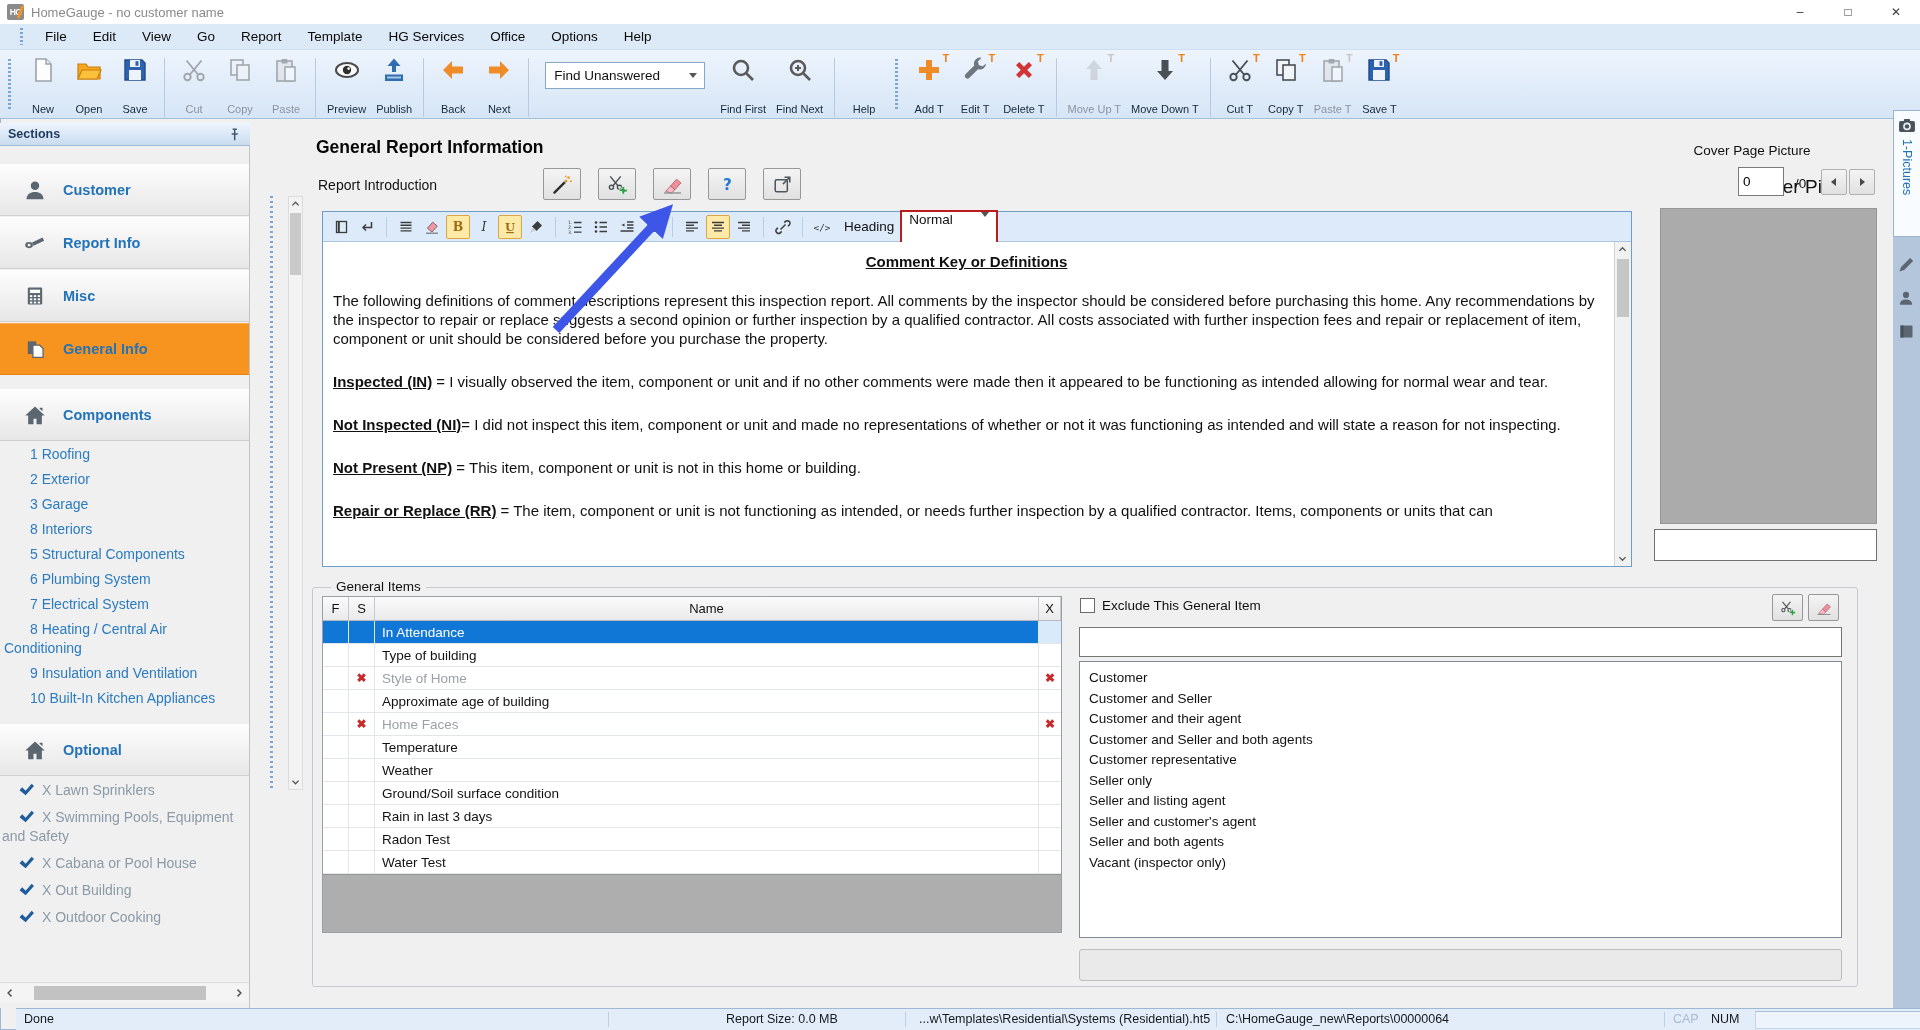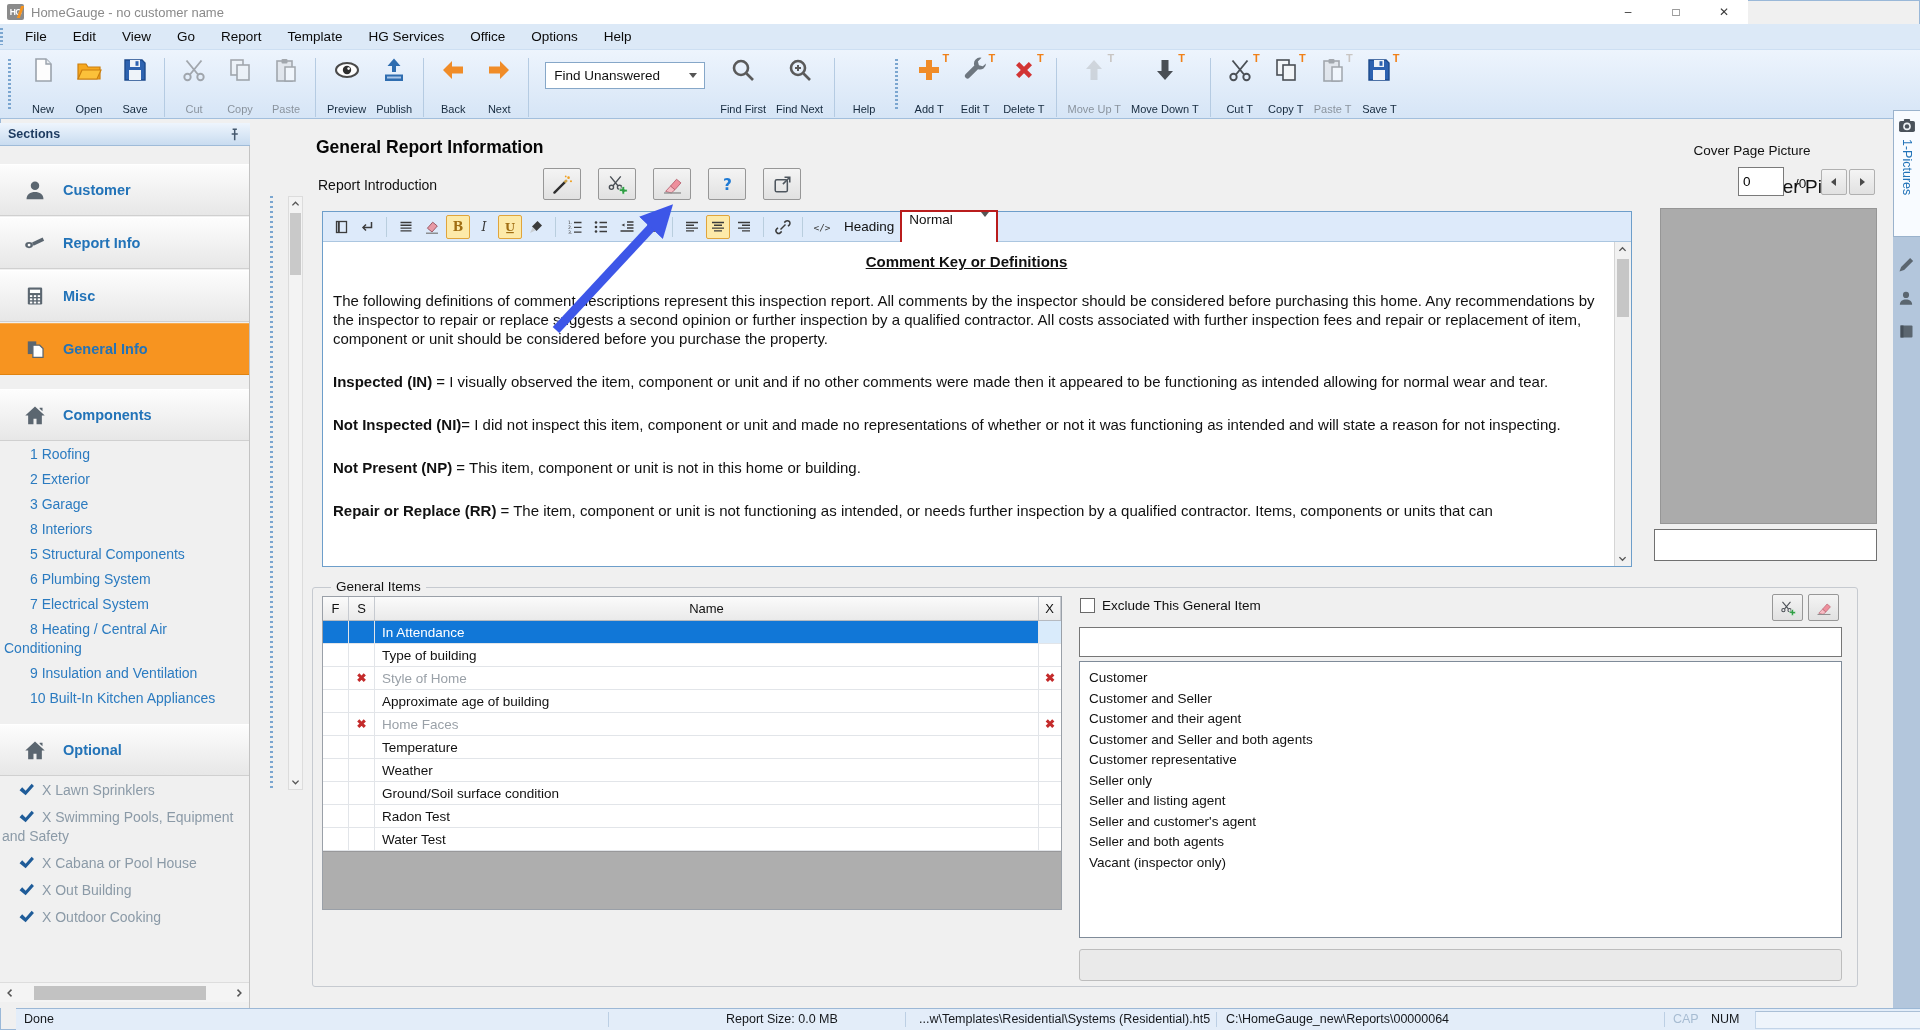--- a/index.html
+++ b/index.html
@@ -2,28 +2,28 @@
 <html><head>
 <meta charset="utf-8">
 <style>
 *{margin:0;padding:0;box-sizing:border-box}
 html,body{width:1920px;height:1030px}
 body{font-family:"Liberation Sans",sans-serif;background:#f0f0f0;overflow:hidden;position:relative;color:#111}
 .abs{position:absolute}
 svg{display:block}
 .tb-icon svg,.sb-ic svg,.etb-ic svg,.ib-ic svg,.chk svg,.strip-ic svg,.pin svg,.cam svg,.hs-btn svg,.vs-btn svg,.es-btn svg{width:100%;height:100%}
 
-.titlebar{left:0;top:0;width:1748px;height:24px;background:#fff;display:flex;align-items:center;gap:7px;padding-left:7px}
+.titlebar{left:0;top:0;width:1920px;height:24px;background:#fff;display:flex;align-items:center;gap:7px;padding-left:7px}
 .logo{width:17px;height:16px;background:#8b8b8b;color:#fff;font-size:8.5px;font-weight:bold;display:flex;align-items:center;justify-content:center;letter-spacing:-.5px;border-radius:2px;position:relative;overflow:hidden}
 .logo::after{content:"";position:absolute;right:2px;top:2px;width:3px;height:12px;background:#f7941e;transform:skewX(-20deg)}
 .wtitle{font-size:13px;color:#8a8a8a}
 .win-controls{margin-left:auto;display:flex;height:24px}
 .win-btn{width:48px;display:flex;align-items:center;justify-content:center;font-size:12px;color:#3a3a3a}
 
-.menubar{left:0;top:24px;width:1920px;height:26px;background:#dce9f7;display:flex;align-items:center;padding-left:0;border-bottom:1px solid #cddff2}
+.menubar{left:0;top:24px;width:1920px;height:26px;background:#dce9f7;display:flex;align-items:center;padding-left:20px;border-bottom:1px solid #cddff2}
 .grip{width:3px;height:17px;margin:0 9px 0 0;background-image:repeating-linear-gradient(#7ba6d0 0 2px,transparent 2px 4px)}
 .menu-item{padding:0 13px;font-size:13.5px;height:26px;line-height:26px;color:#0a0a0a}
 
 .toolbar{left:0;top:50px;width:1920px;height:69px;background:linear-gradient(#edf4fd,#d6e5f6);border-bottom:1px solid #a3bfdc;display:flex;align-items:flex-start;padding:7px 0 0 8px}
 .toolbar>.grip{height:52px;margin-top:2px}
 .tb-btn{display:flex;flex-direction:column;align-items:center;min-width:46px;padding:0 5px;position:relative}
 .tb-icon{width:26px;height:26px;position:relative;color:#4a4f55}
 .tb-label{font-size:11px;color:#15293d;margin-top:20px;white-space:nowrap}
 .tb-btn.disabled{opacity:.45;filter:grayscale(.85)}
 .tmark{position:absolute;top:-5px;right:-7px;font-size:11px;font-weight:bold;color:#f08018}
@@ -70,21 +70,21 @@
 .etb-btn{width:24px;height:24px;display:flex;align-items:center;justify-content:center;border:1px solid transparent;border-radius:2px;color:#3c3c3c}
 .etb-btn.active{background:#fdeaa9;border-color:#e0a53c}
 .etb-ic{width:16px;height:16px}
 .etb-sep{width:1px;height:20px;background:#b9cede;margin:0 5px}
 .hlabel{font-size:13.5px;margin:0 6px 0 10px}
 .hselect{width:98px;height:34px;background:#fff;border:2px solid #b91c1c;display:flex;align-items:flex-start;padding-left:7px;font-size:13.5px}
 .e-content{position:absolute;left:0;top:30px;right:17px;bottom:0;background:#fff;padding:10px 14px 0 10px;font-size:15px;line-height:19px;overflow:hidden}
 .e-title{text-align:center;font-weight:bold;text-decoration:underline;margin-bottom:20px}
 .e-para{margin-bottom:24px}
 .def{margin-bottom:24px}
-.term{font-weight:bold;}
+.term{font-weight:bold;text-decoration:underline}
 .e-scroll{position:absolute;right:0;top:30px;bottom:0;width:17px;background:#f1f1f1;border-left:1px solid #d5d5d5}
 .es-btn{width:15px;height:15px;padding:2px}
 .es-bottom{position:absolute;bottom:0;left:0}
 .es-thumb{position:absolute;left:2px;top:17px;width:12px;height:58px;background:#c6c6c6}
 
 .gi-box{left:312px;top:587px;width:1546px;height:400px;border:1px solid #c6cad0;border-radius:3px}
 .gi-label{left:331px;top:579px;background:#f0f0f0;padding:0 5px;font-size:13.5px}
 .gi-table{left:322px;top:596px;width:740px;background:#fff;border:1px solid #9aa0a8}
 .gi-row{display:flex;height:23px;border-bottom:1px solid #e2e5e9;background:#fff}
 .gi-cell{display:flex;align-items:center}
@@ -821,20 +821,26 @@
     </div>
     <div class="gi-row">
       <div class="gi-cell gi-f"></div>
       <div class="gi-cell gi-s"></div>
       <div class="gi-cell gi-name">Ground/Soil surface condition</div>
       <div class="gi-cell gi-x"></div>
     </div>
     <div class="gi-row">
       <div class="gi-cell gi-f"></div>
       <div class="gi-cell gi-s"></div>
+      <div class="gi-cell gi-name">Rain in last 3 days</div>
+      <div class="gi-cell gi-x"></div>
+    </div>
+    <div class="gi-row">
+      <div class="gi-cell gi-f"></div>
+      <div class="gi-cell gi-s"></div>
       <div class="gi-cell gi-name">Radon Test</div>
       <div class="gi-cell gi-x"></div>
     </div>
     <div class="gi-row">
       <div class="gi-cell gi-f"></div>
       <div class="gi-cell gi-s"></div>
       <div class="gi-cell gi-name">Water Test</div>
       <div class="gi-cell gi-x"></div>
     </div>
     <div class="gi-footer"></div>

